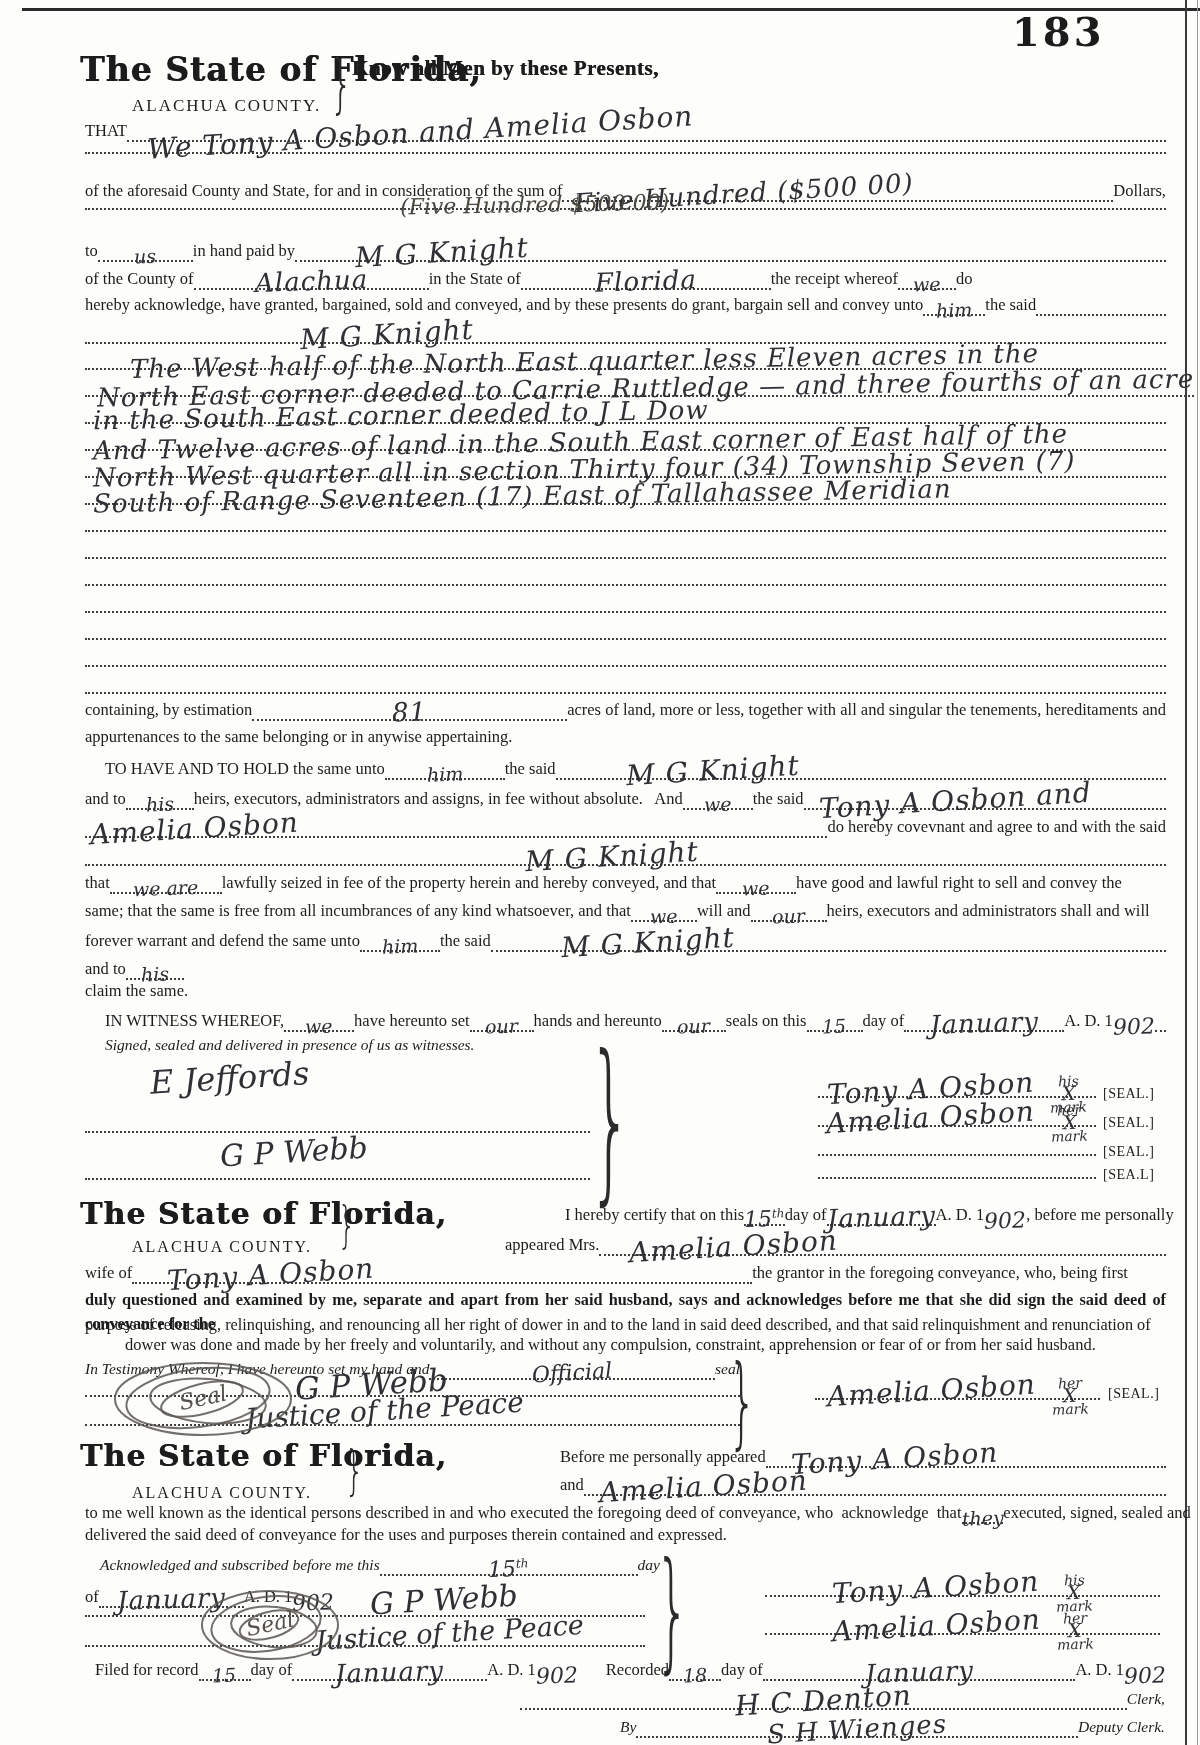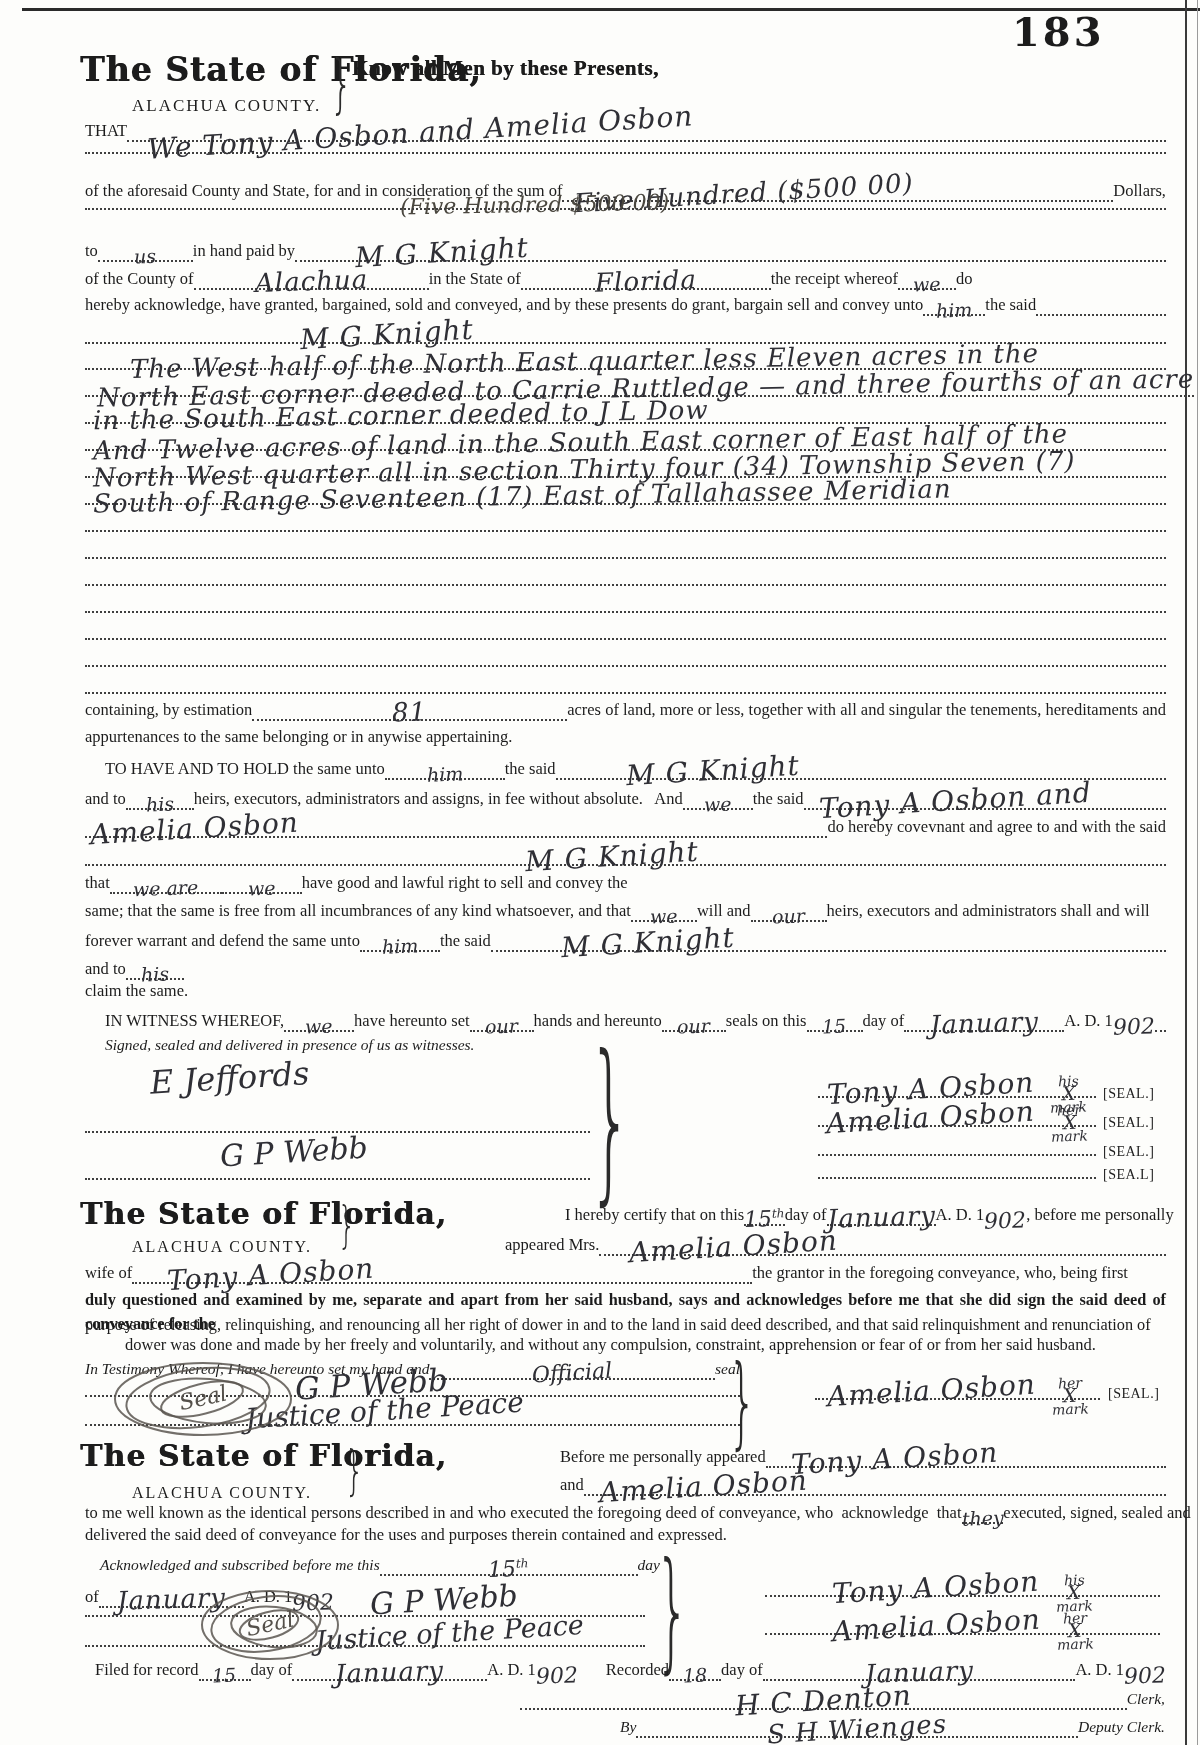--- a/index.html
+++ b/index.html
@@ -210,20 +210,21 @@
     <span class="blank grow" style="justify-content:flex-start; padding-left:440px;">
       <span class="hw xl up">M G Knight</span>
     </span>
   </div>
 
   <div class="row" style="left:85px; right:34px; top:870px; height:24px;">
     <span class="print">that</span>
     <span class="blank" style="width:112px;">
         <span class="hw sm">we are</span>
       </span>
+    <span class="print">lawfully seized in fee of the property herein and hereby conveyed, and that</span>
     <span class="blank" style="width:80px;">
         <span class="hw sm">we</span>
       </span>
     <span class="print">have good and lawful right to sell and convey the</span>
   </div>
 
   <div class="row" style="left:85px; right:34px; top:898px; height:24px;">
     <span class="print">same; that the same is free from all incumbrances of any kind whatsoever, and that</span>
     <span class="blank" style="width:66px;">
         <span class="hw sm">we</span>

